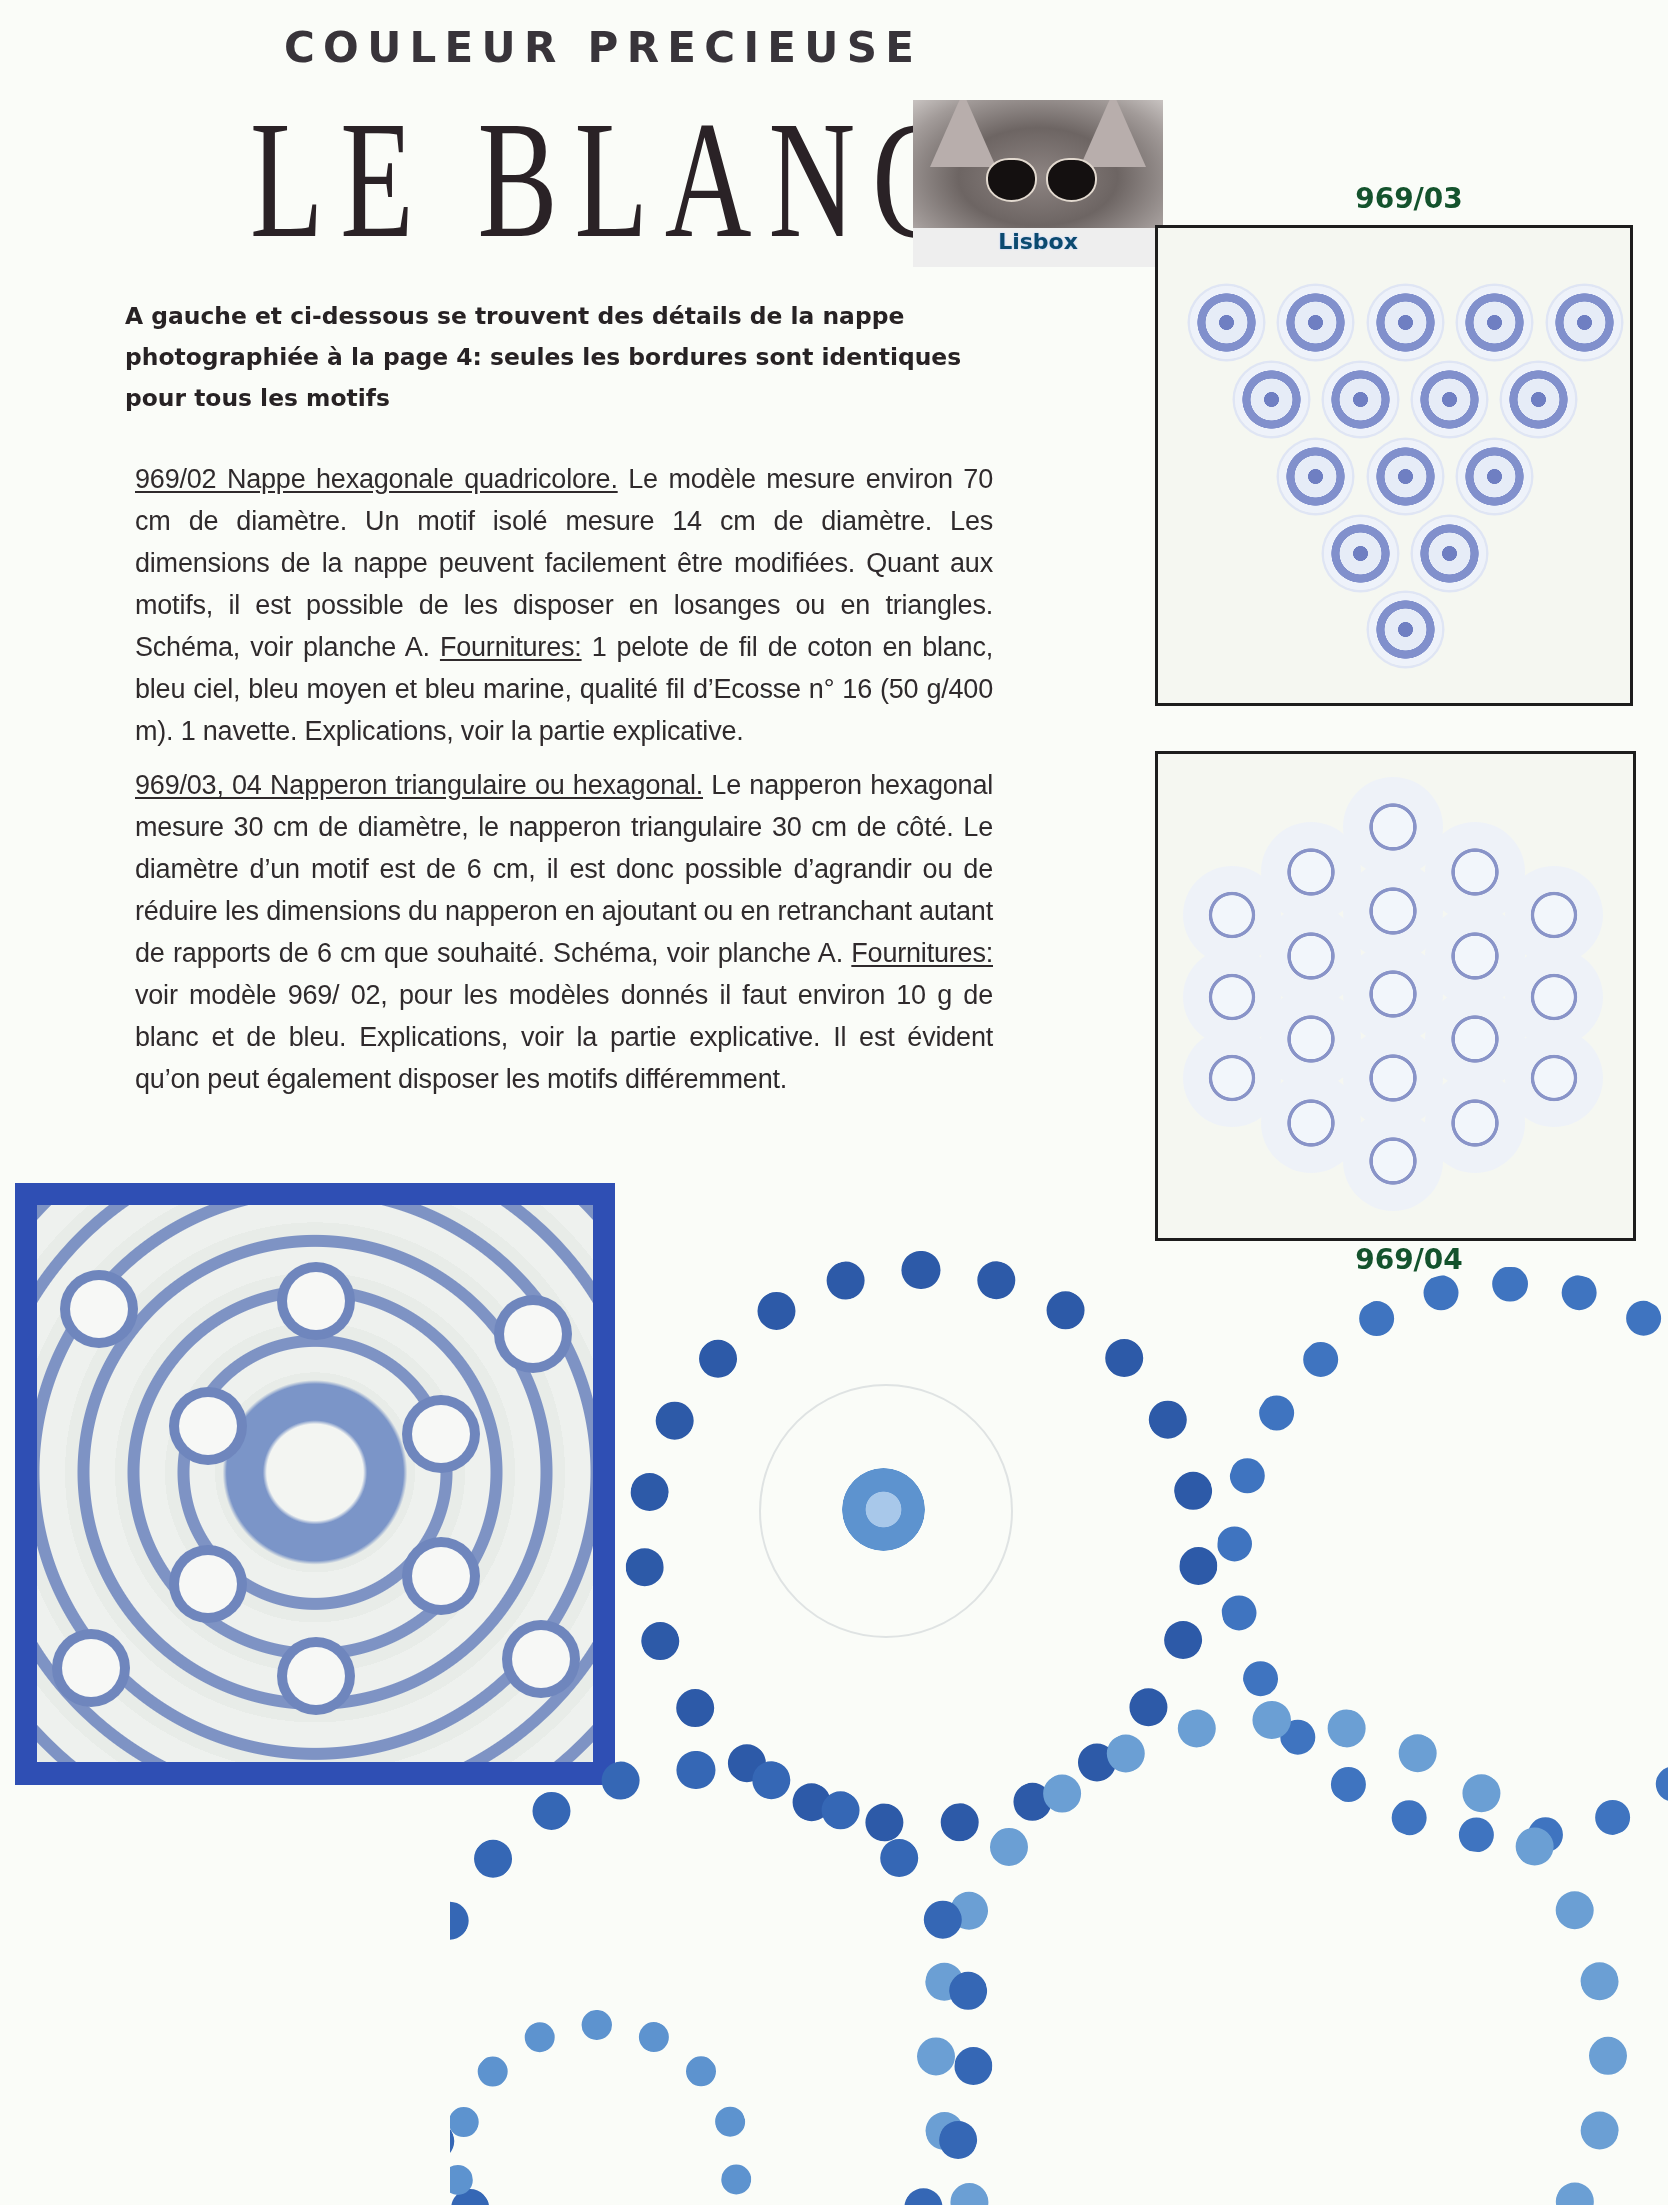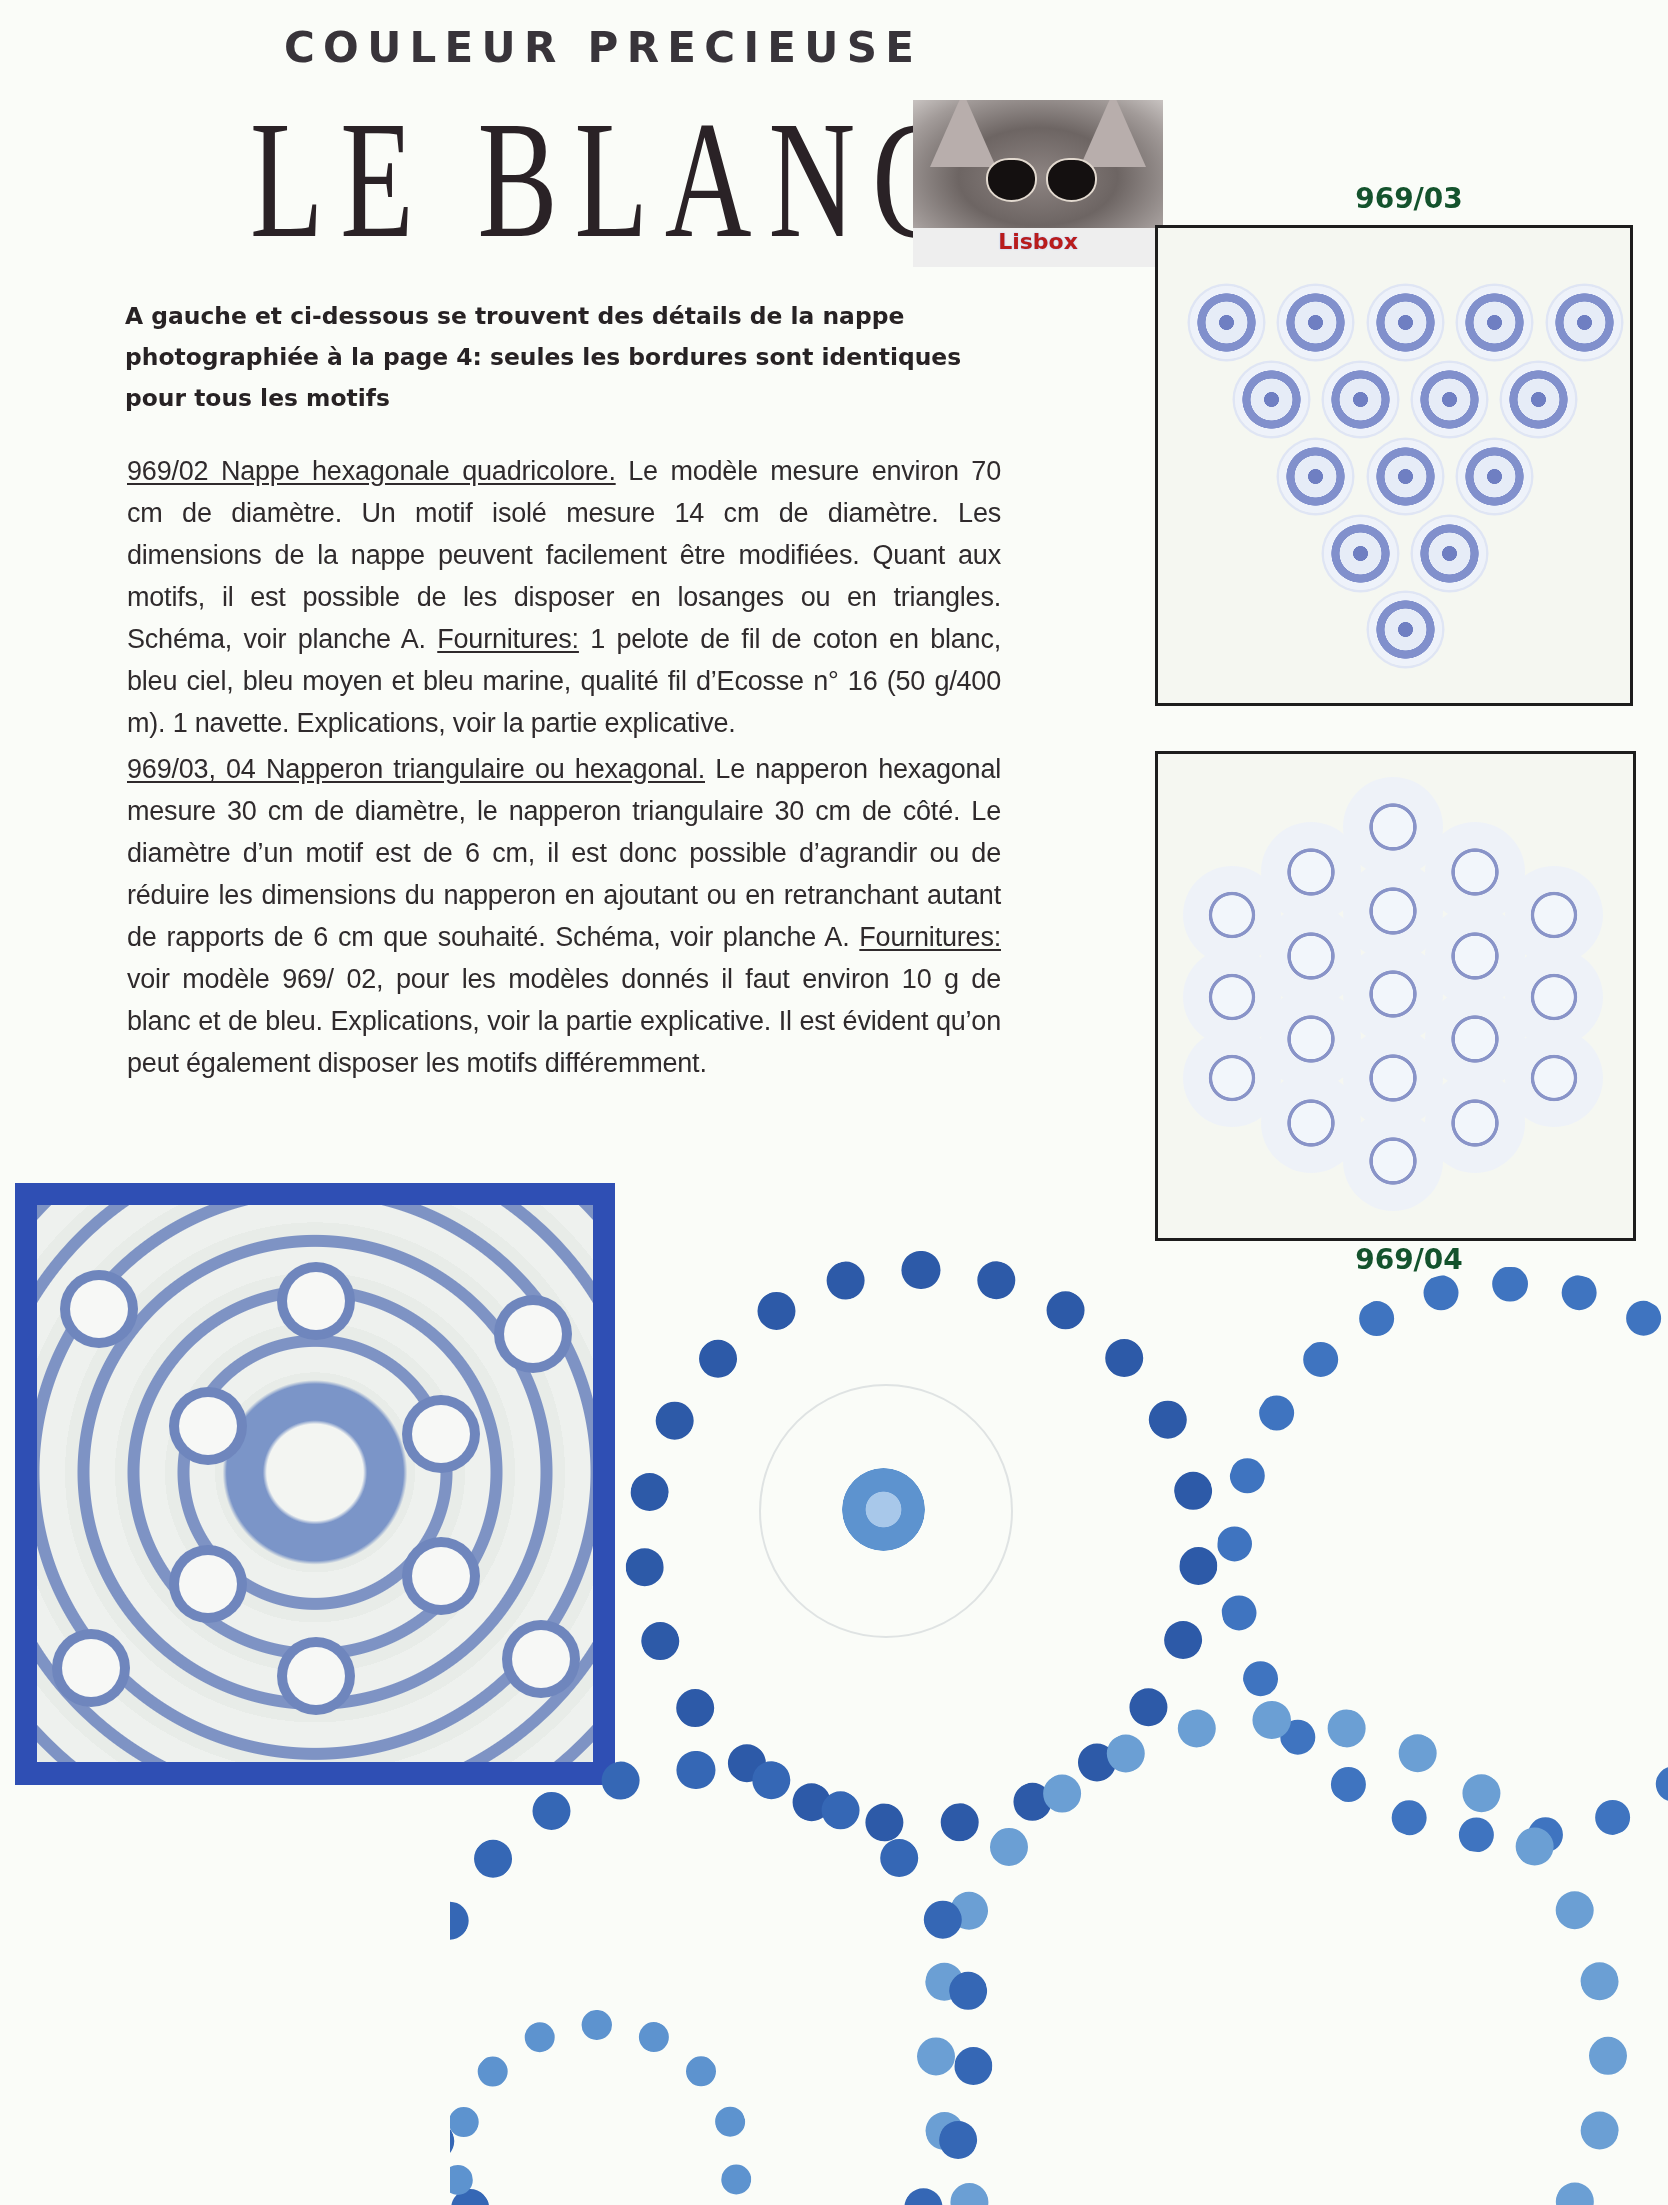--- a/index.html
+++ b/index.html
@@ -10,26 +10,26 @@
             font-size:42px; letter-spacing:8.3px; color:#38343a; }
   .title { left:250px; top:96px; font-family:"Liberation Serif", serif; font-size:167px;
            line-height:167px; letter-spacing:23.4px; color:#2a2226; transform:scaleX(0.72);
            transform-origin:left top; white-space:nowrap; }
   .cat { left:913px; top:100px; width:250px; height:167px; background:#eeeeee; }
   .cat-photo { left:0; top:0; width:250px; height:128px;
                background:radial-gradient(ellipse at 50% 60%, #8d8482 0%, #6d6563 45%, #a29b99 80%, #c8c3c1 100%); overflow:hidden; }
   .ear { position:absolute; width:0; height:0; border-left:33px solid transparent; border-right:33px solid transparent; border-bottom:75px solid #b8aeac; top:-8.3px; }
   .lens { position:absolute; top:58px; width:47px; height:40px; background:#141010; border-radius:45% 45% 50% 50%; border:2.5px solid #e2d9cf; }
   .cat-caption { left:0; top:129px; width:250px; text-align:center; font-family:"DejaVu Sans", sans-serif;
-                 font-weight:bold; font-size:22px; color:#b91c1c; text-shadow:0 0 1.7px #9fbaff; }
+                 font-weight:bold; font-size:22px; color:#0c4a6e; text-shadow:0 0 1.7px #9fbaff; }
   .intro { left:125px; top:296px; width:884px; text-align:left; font-family:"DejaVu Sans", sans-serif;
            font-weight:bold; font-size:23.4px; line-height:41px; color:#272224; }
   .body-text { left:123px; top:446px; width:882px; font-family:"Liberation Sans", sans-serif;
                font-size:27px; line-height:42px; text-align:justify; color:#2f2a2c; letter-spacing:-0.2px; }
-  .body-text p { margin:4px; }
+  .body-text p { margin:12px; }
   .u { text-decoration:underline; text-underline-offset:3.3px; }
   .label { font-family:"DejaVu Sans", sans-serif; font-weight:bold; font-size:28px; color:#14532d; text-align:center; }
   .box { border:3.3px solid #1d1d1d; background:#f5f7f1; overflow:hidden; }
   .motif { position:absolute; border-radius:50%;
            background:radial-gradient(circle, #6f7fc2 0 14%, #e6ecf7 15% 40%, #8190cc 41% 56%, #eef2fa 57% 100%);
            box-shadow:0 0 0 2.5px #dfe5f4; }
   .hex { position:absolute; border-radius:50%;
          background:radial-gradient(circle, #f2f6fb 0 28%, #8994c8 29% 33%, #eef2f8 34% 86%, #8a96c9 87% 92%, transparent 93%); }
   .framed { left:15px; top:1183px; width:600px; height:602px; background:#2f4fb4; }
   .framed-inner { position:absolute; left:22px; top:22px; width:556px; height:557px; overflow:hidden;

